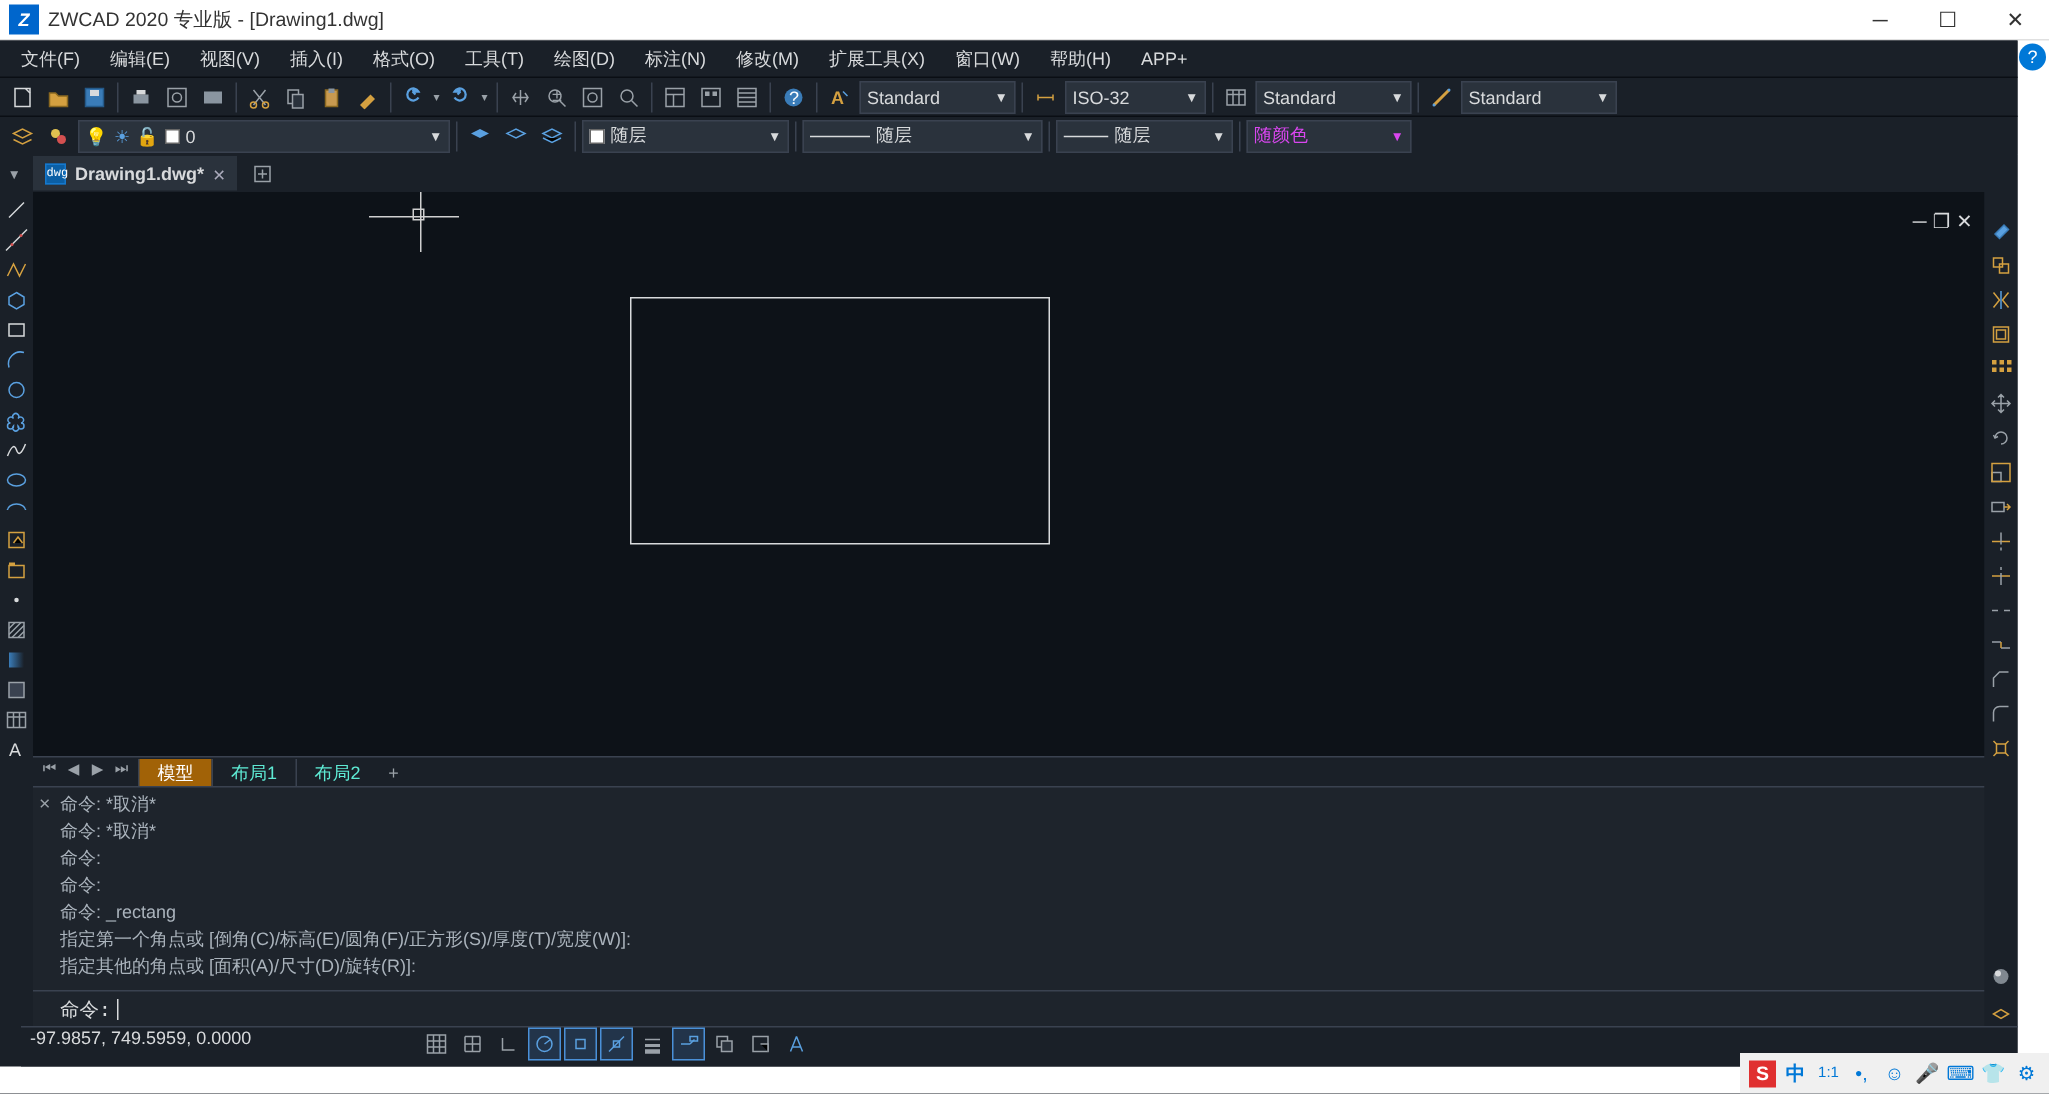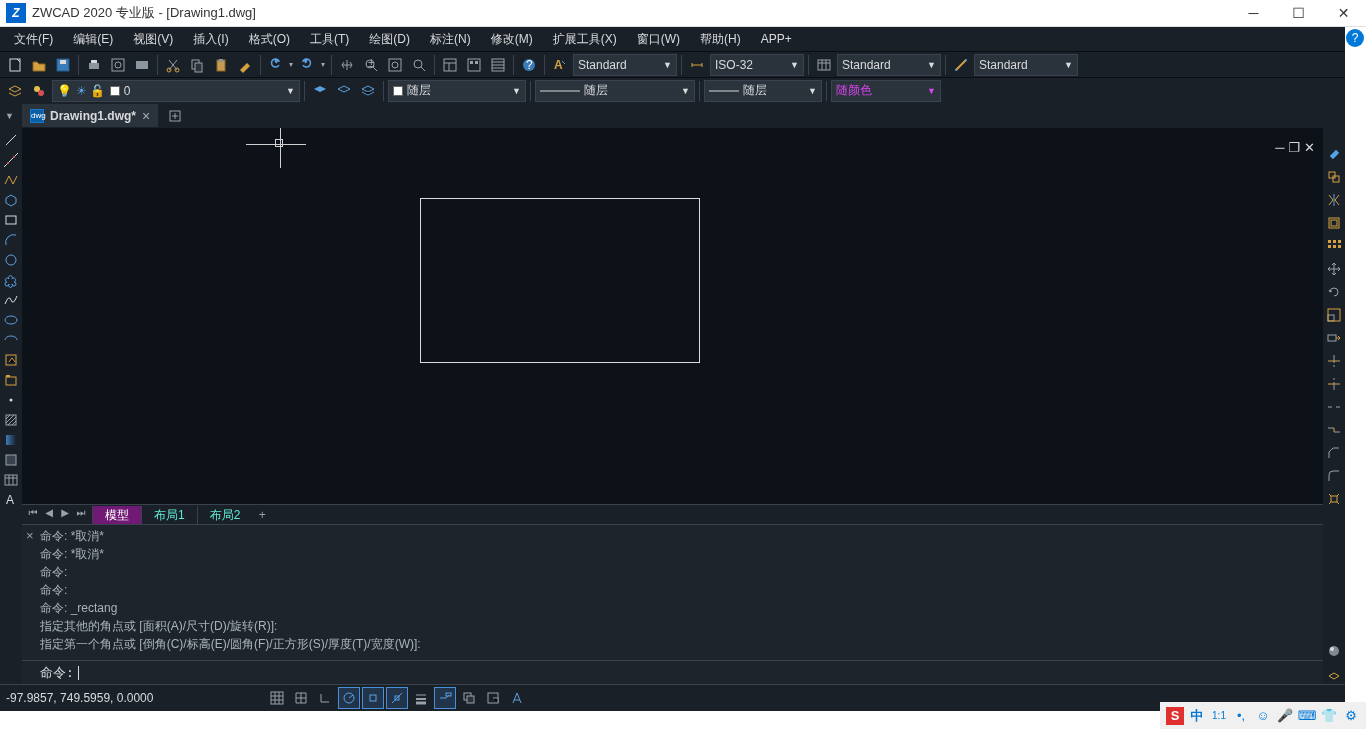--- a/index.html
+++ b/index.html
@@ -14,49 +14,49 @@
 .menubar { height: 24px; background: #1a2028; display: flex; align-items: center; padding: 0 4px; }
 .menu-item { color: #d8dadc; padding: 0 10px; height: 22px; line-height: 22px; cursor: pointer; }
 .toolbar-row { height: 26px; background: #1a2028; display: flex; align-items: center; padding: 0 4px; gap: 2px; border-top: 1px solid #0a0e14; }
 .tb-btn { width: 22px; height: 22px; display: flex; align-items: center; justify-content: center; cursor: pointer; color: #9aa1a8; position: relative; }
 .tb-sep { width: 1px; height: 20px; background: #3a4250; margin: 0 2px; }
 .tb-dropdown { height: 22px; background: #2a323c; border: 1px solid #3a4250; display: flex; align-items: center; padding: 0 4px; color: #d8dadc; cursor: pointer; gap: 4px; }
 .tb-dropdown .arrow { margin-left: auto; font-size: 9px; }
 .layer-row { height: 26px; background: #1a2028; display: flex; align-items: center; padding: 0 4px; gap: 2px; border-top: 1px solid #0a0e14; }
 .drawing-tabs { height: 25px; background: #1a2028; display: flex; align-items: center; padding-left: 22px; }
 .drawing-tab { height: 23px; display: flex; align-items: center; padding: 0 8px; gap: 6px; color: #d8dadc; cursor: pointer; background: #2a323c; }
-.drawing-tab .icon { width: 14px; height: 14px; background: #0b5fa5; border: 1px solid #1678cc; font-size: 8px; text-align: left; line-height: 12px; color: #fff; }
+.drawing-tab .icon { width: 14px; height: 14px; background: #0b5fa5; border: 1px solid #1678cc; font-size: 8px; text-align: left; line-height: 12px; color: #fff; font-family: Liberation Mono, monospace; }
 .drawing-tab .close { font-size: 14px; color: #aab; cursor: pointer; }
 .new-tab { width: 22px; height: 22px; display: flex; align-items: center; justify-content: center; color: #9aa1a8; cursor: pointer; margin-left: 6px; }
 .workspace { position: absolute; top: 101px; left: 0; right: 0; bottom: 27px; display: flex; }
 .left-toolbar { width: 22px; background: #1a2028; display: flex; flex-direction: column; padding-top: 2px; }
 .right-toolbar { width: 22px; background: #1a2028; display: flex; flex-direction: column; padding-top: 16px; gap: 3px; position: absolute; right: 0; top: 0; bottom: 0; }
 .side-btn { width: 22px; height: 20px; display: flex; align-items: center; justify-content: center; cursor: pointer; color: #9aa1a8; }
 .canvas-area { flex: 1; display: flex; flex-direction: column; position: relative; margin-right: 22px; }
 .canvas-viewport { flex: 1; background: #0d1218; position: relative; overflow: hidden; }
 .canvas-ctrl { position: absolute; right: 8px; top: 12px; display: flex; gap: 4px; color: #d8dadc; }
 .canvas-ctrl span { cursor: pointer; font-size: 13px; }
 .rectangle-obj { position: absolute; left: 398px; top: 70px; width: 280px; height: 165px; border: 1px solid #d8dadc; }
 .crosshair { position: absolute; left: 246px; top: 4px; width: 24px; height: 24px; }
 .crosshair::before { content: ''; position: absolute; left: 50%; top: -4px; width: 1px; height: 40px; background: #d0d0d0; }
 .crosshair::after { content: ''; position: absolute; top: 50%; left: -22px; width: 60px; height: 1px; background: #d0d0d0; }
 .crosshair-box { position: absolute; left: 7px; top: 7px; width: 8px; height: 8px; border: 1px solid #d0d0d0; }
 .layout-tabs { height: 20px; background: #1a2028; display: flex; align-items: center; border-top: 1px solid #3a4250; }
 .layout-nav { display: flex; gap: 2px; padding: 0 4px; }
 .layout-nav-btn { width: 14px; height: 16px; color: #9aa1a8; font-size: 10px; text-align: center; cursor: pointer; }
 .layout-tab { padding: 0 12px; height: 18px; line-height: 18px; color: #5eead4; cursor: pointer; border-left: 1px solid #3a4250; }
-.layout-tab.active { background: #701a75; color: #fff; }
+.layout-tab.active { background: #a16207; color: #fff; }
 .layout-add { width: 20px; text-align: center; color: #9aa1a8; cursor: pointer; }
 .cmd-panel { height: 160px; background: #1e242c; border-top: 1px solid #3a4250; display: flex; flex-direction: column; }
 .cmd-close { position: absolute; left: 4px; color: #9aa1a8; font-size: 13px; cursor: pointer; }
 .cmd-history { flex: 1; padding: 2px 6px 2px 18px; color: #aab3bc; font-family: "SimSun", monospace; font-size: 13px; line-height: 18px; overflow: hidden; position: relative; }
 .cmd-input-row { height: 24px; display: flex; align-items: center; padding: 0 6px 0 18px; border-top: 1px solid #3a4250; }
 .cmd-label { color: #d8dadc; font-family: "SimSun", monospace; font-size: 13px; }
 .cmd-input { flex: 1; background: transparent; border: none; color: #d8dadc; font-family: "SimSun", monospace; font-size: 13px; outline: none; padding-left: 6px; border-left: 1px solid #d8dadc; margin-left: 4px; height: 14px; }
-.statusbar { position: absolute; bottom: 0; left: 0; right: 0; height: 27px; background: #1a2028; display: flex; align-items: center; padding: 0 6px; border-top: 1px solid #3a4250; }
+.statusbar { position: absolute; bottom: 0; left: 14px; right: 0; height: 27px; background: #1a2028; display: flex; padding: 0 6px; border-top: 1px solid #3a4250; }
 .coords { color: #d8dadc; font-size: 12px; min-width: 260px; }
 .status-icons { display: flex; gap: 2px; }
 .status-btn { width: 22px; height: 22px; display: flex; align-items: center; justify-content: center; color: #9aa1a8; cursor: pointer; border: 1px solid transparent; }
 .status-btn.active { border-color: #4a90d8; background: #22344a; }
 .tray { position: absolute; bottom: 0; right: 0; height: 27px; display: flex; align-items: center; gap: 4px; padding: 0 6px; background: #f0f0f0; }
 .tray-icn { width: 18px; height: 18px; display: flex; align-items: center; justify-content: center; font-size: 13px; }
 svg { display: block; }
 .mono { font-family: Liberation Sans, sans-serif; }
 </style>
 </head>
@@ -485,22 +485,22 @@
       </div>
 
       <div class="cmd-panel">
         <div class="cmd-history">
           <span class="cmd-close">×</span>
           <div>命令: *取消*</div>
           <div>命令: *取消*</div>
           <div>命令:</div>
           <div>命令:</div>
           <div>命令: _rectang</div>
+          <div>指定第一个角点或 [倒角(C)/标高(E)/圆角(F)/正方形(S)/厚度(T)/宽度(W)]:</div>
           <div>指定其他的角点或 [面积(A)/尺寸(D)/旋转(R)]:</div>
-          <div>指定第一个角点或 [倒角(C)/标高(E)/圆角(F)/正方形(S)/厚度(T)/宽度(W)]:</div>
         </div>
         <div class="cmd-input-row">
           <span class="cmd-label">命令:</span>
           <input class="cmd-input" style="">
         </div>
       </div>
     </div>
 
     <div class="right-toolbar">
       <div class="side-btn">

